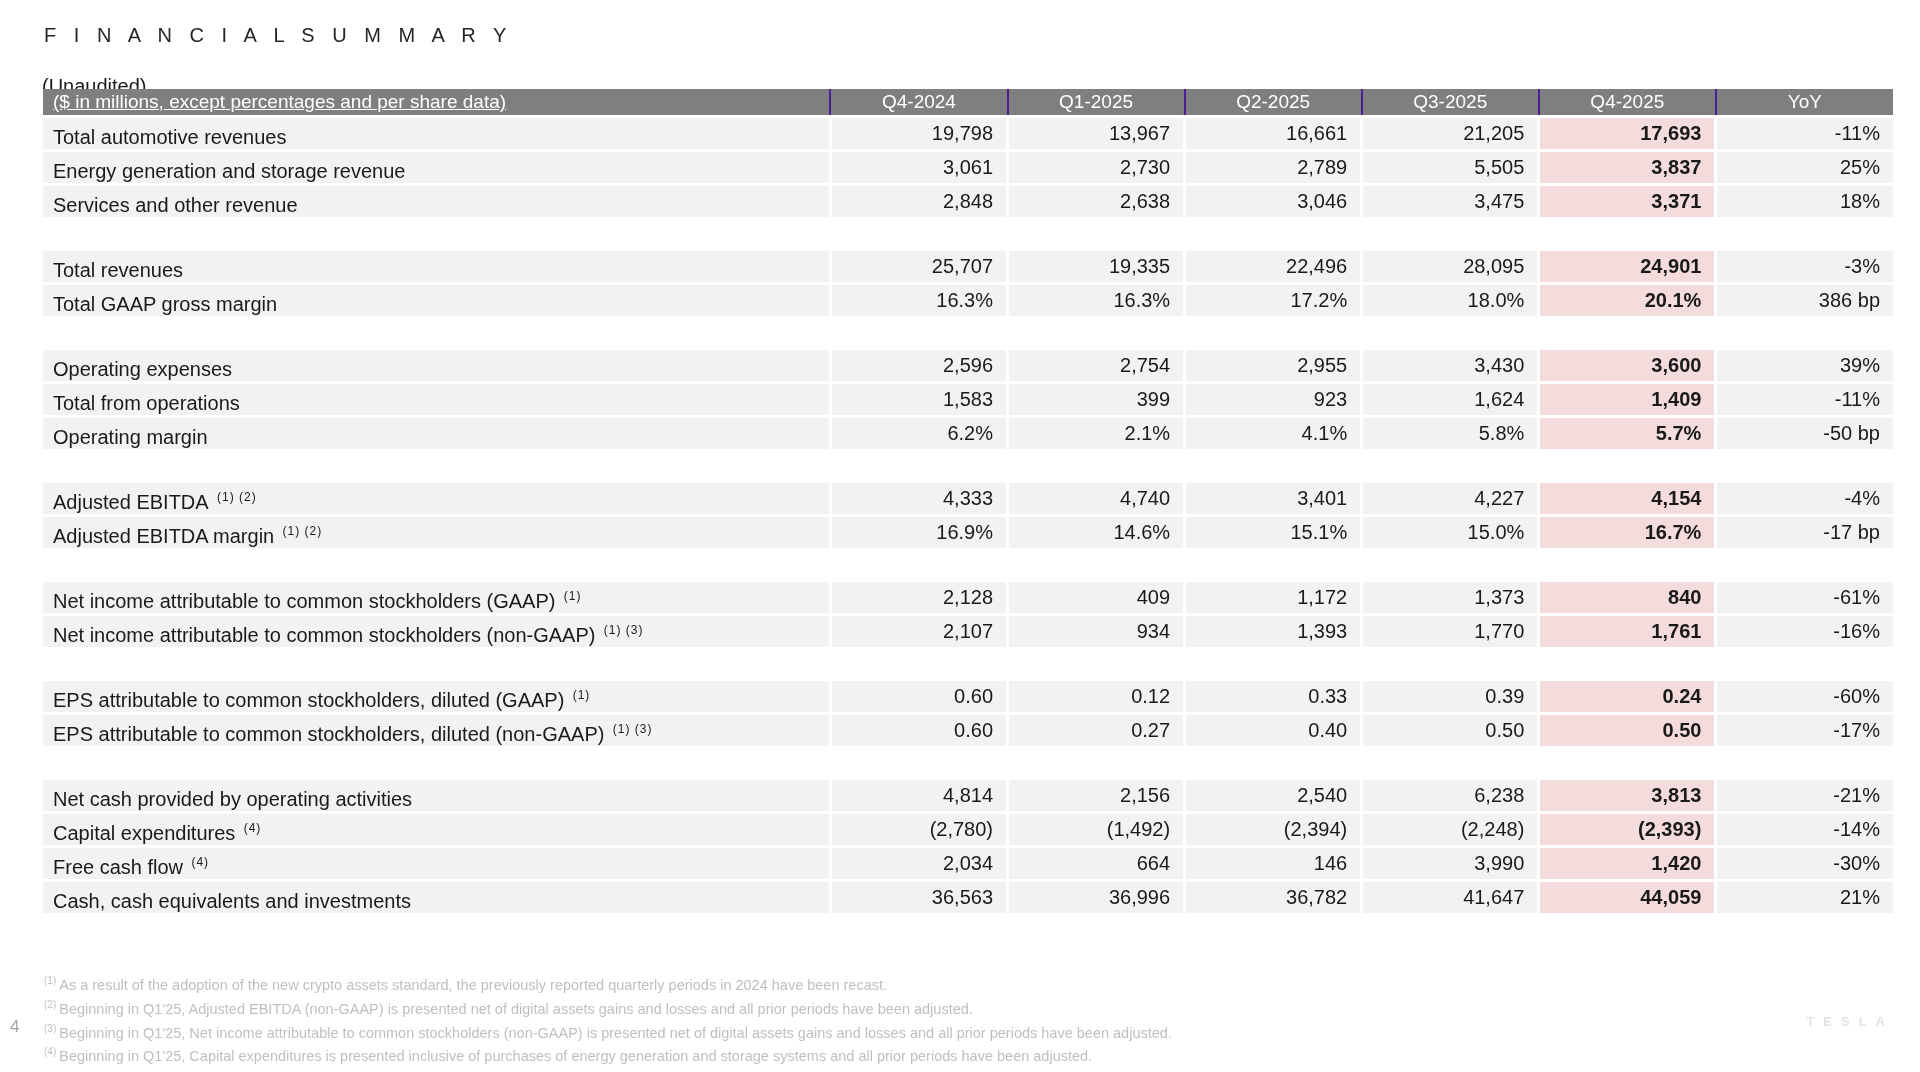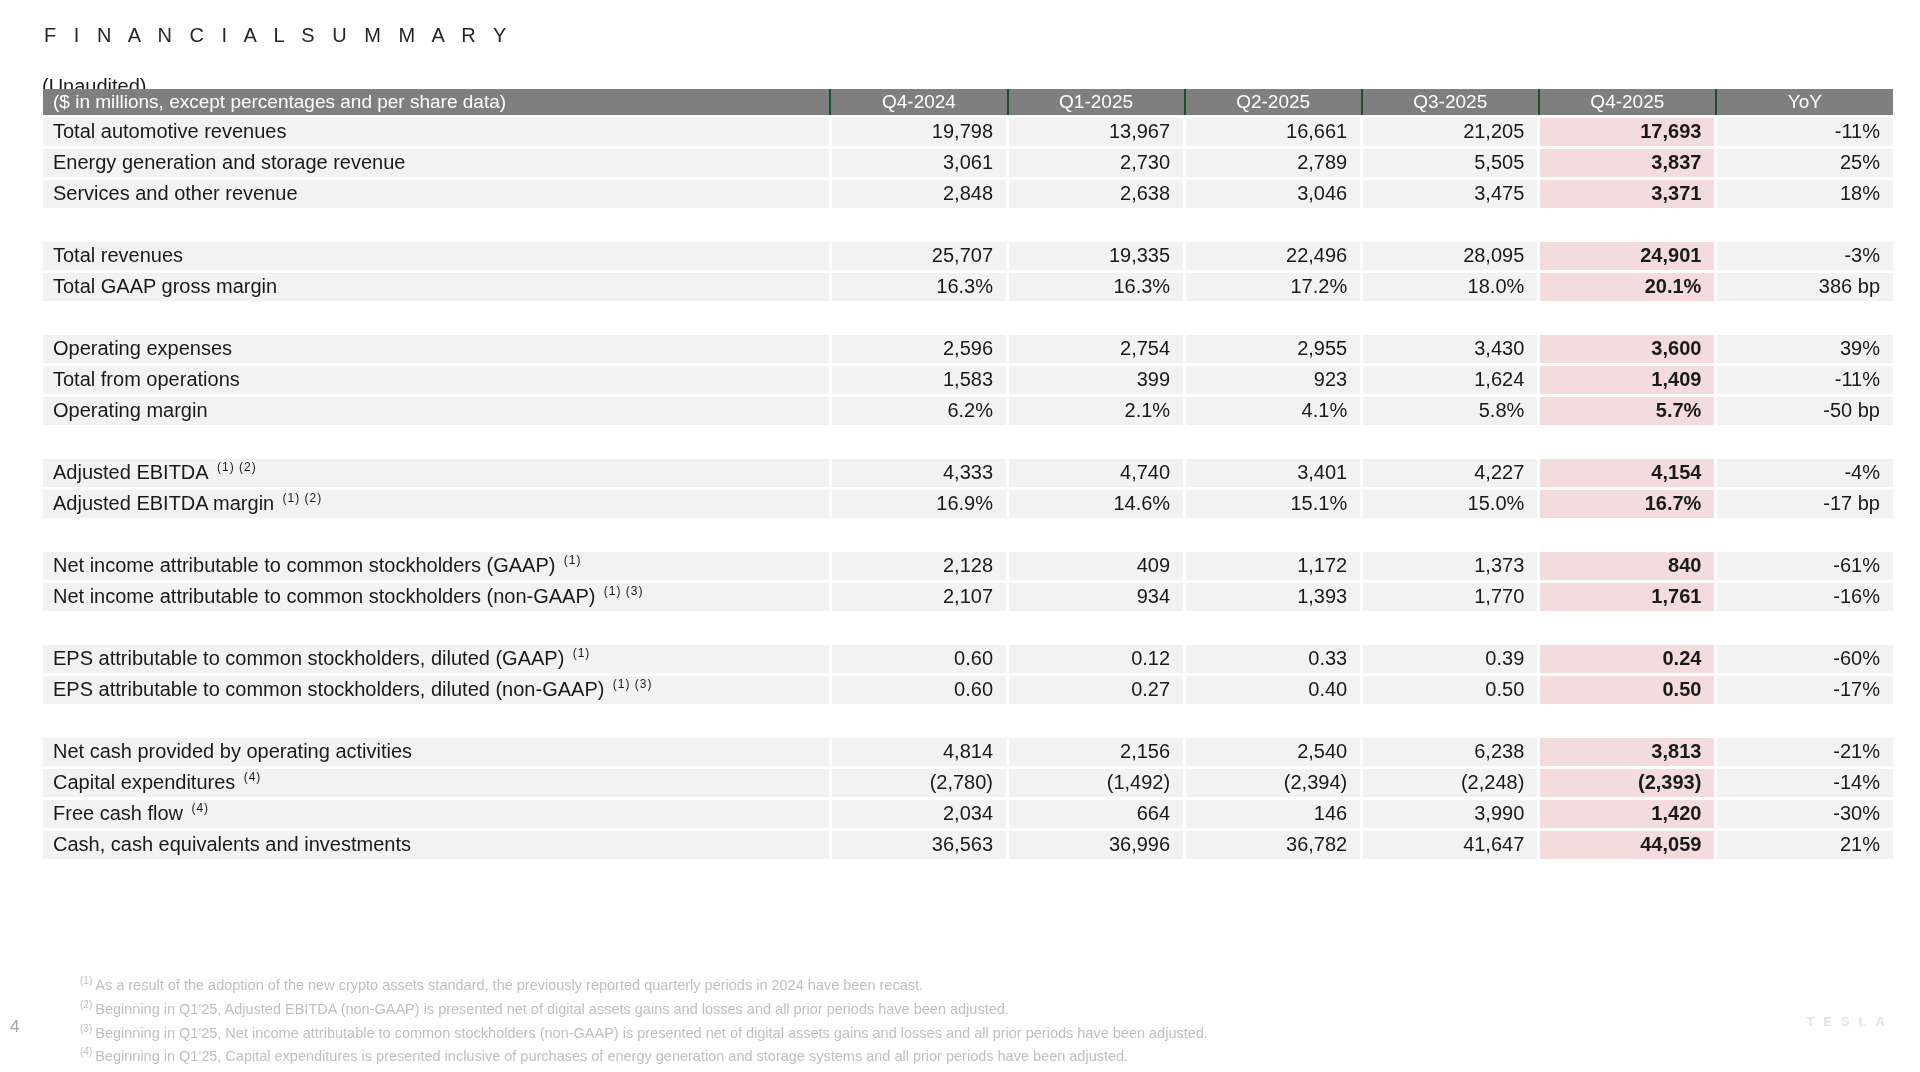--- a/index.html
+++ b/index.html
@@ -28,47 +28,47 @@
     position: absolute; left: 43px; top: 89px;
     width: 1850px; border-collapse: collapse; table-layout: fixed;
   }
   col.c-label { width: 787px; }
   col.c-num { width: 177px; }
 
   th {
     background: var(--header-bg, #7f7f7f);
     color: #ffffff; font-weight: 400; font-size: 19px;
     height: 27px; padding: 0; 
-    border-left: 2px solid #14532d; border-bottom: 3px solid #fff;
+    border-left: 2px solid #4c1d95; border-bottom: 3px solid #fff;
     white-space: nowrap;
   }
-  th.h-label { text-align: left; padding-left: 10px; border-left: none; }
+  th.h-label { text-align: left; padding-left: 10px; border-left: none; text-decoration: underline; }
 
   td {
     background: var(--row-bg, #f2f2f2);
     font-size: 20px; height: 31px; padding: 0 13px 0 0;
     text-align: right; vertical-align: middle;
     border-left: 3px solid #fff; border-bottom: 3px solid #fff;
     white-space: nowrap;
   }
-  td.label { text-align: left; padding: 0 0 0 10px; border-left: none; }
+  td.label { text-align: left; padding: 8px 0 0 10px; border-left: none; }
   td.hl { background: var(--highlight-bg, #f3dcdb); font-weight: bold; }
   tr.spacer td { background: #ffffff; height: 31px; border-left: none; }
 
   sup.fnref {
     font-size: 12px; color: #1a1a1a; letter-spacing: 1px;
     vertical-align: super; line-height: 0; margin-left: 4px;
   }
 
   .footnotes {
     position: absolute; left: 44px; top: 971px;
     color: var(--footnote-color, #bfbfbf);
     font-size: 14.5px; line-height: 19px;
   }
-  .fn-line { white-space: nowrap; margin-left: 36px; }
+  .fn-line { white-space: nowrap; }
   .fn-line sup { font-size: 10px; margin-right: 3px; }
 
   .page-number {
     position: absolute; left: 10px; top: 1017px;
     color: #a6a6a6; font-size: 17px;
   }
   .brand {
     position: absolute; right: 26px; top: 1014px;
     color: #e6e2e2; font-size: 13px; letter-spacing: 9px; font-weight: 700;
   }

